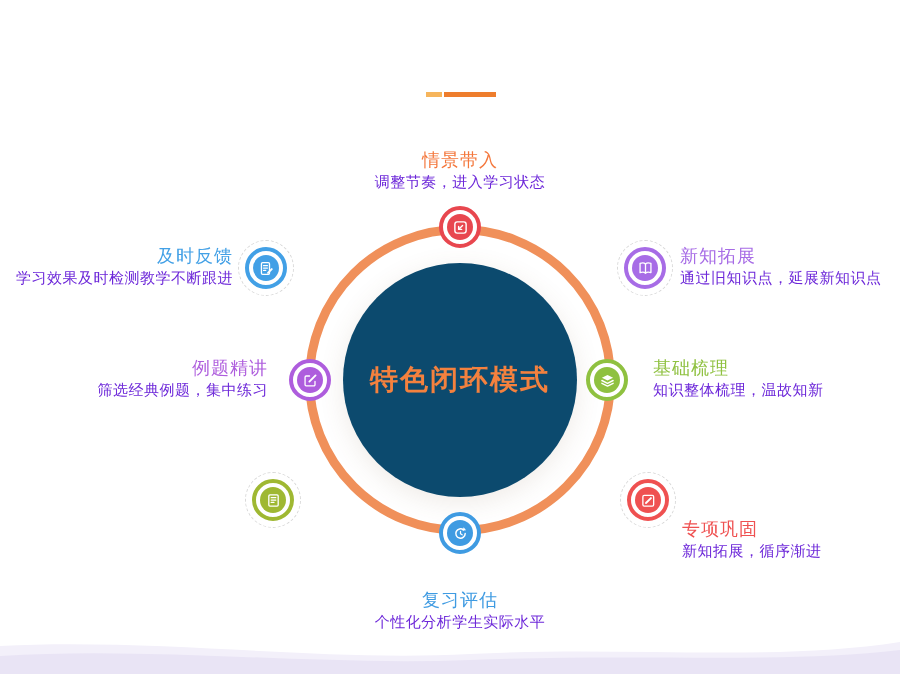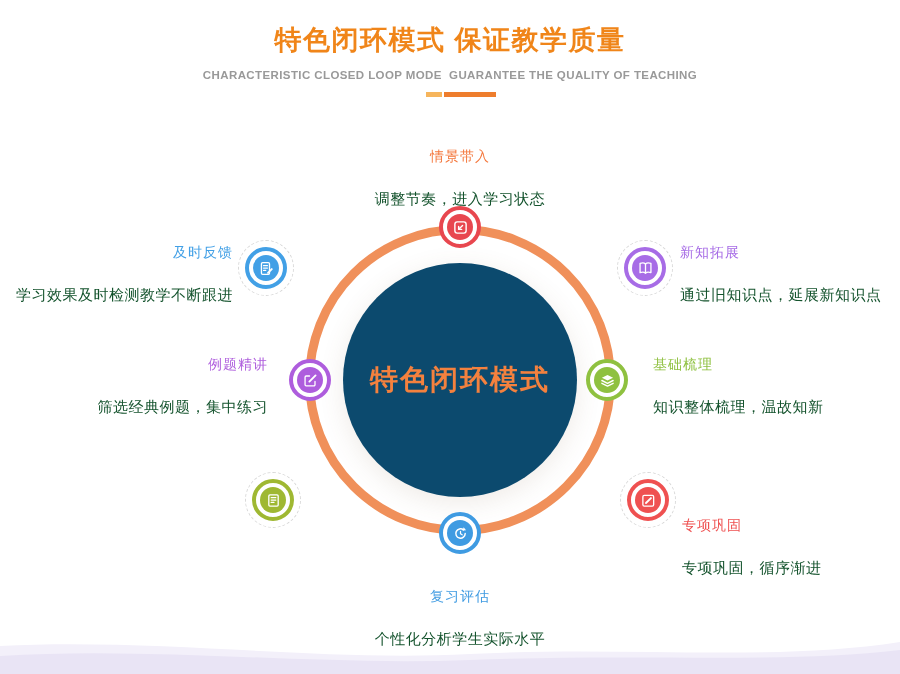--- a/index.html
+++ b/index.html
@@ -26,43 +26,39 @@
   .icon { position:absolute; width:42px; height:42px; background:#fff; border:4px solid #ccc; border-radius:50%;
           display:flex; align-items:center; justify-content:center; }
   .icon-core { width:26px; height:26px; border-radius:50%; display:flex; align-items:center; justify-content:center; }
   .icon svg { width:15px; height:15px; display:block; }
   .n0 { left:439px; top:206px; } .n1 { left:624px; top:247px; }
   .n2 { left:586px; top:359px; } .n3 { left:627px; top:479px; }
   .n4 { left:439px; top:512px; } .n5 { left:252px; top:479px; }
   .n6 { left:289px; top:359px; } .n7 { left:245px; top:247px; }
 
   .node-text { position:absolute; white-space:nowrap; }
-  .node-text .label { font-size:14px; letter-spacing:1px; }
-  .node-text .desc { font-size:15px; color:#14532d; margin-top:24px; letter-spacing:0.5px; }
+  .node-text .label { font-size:18px; letter-spacing:1px; }
+  .node-text .desc { font-size:15px; color:#6d28d9; margin-top:1px; letter-spacing:0.5px; }
   .ta-c { text-align:center; } .ta-r { text-align:right; } .ta-l { text-align:left; }
   .t0 { left:310px; top:148px; width:300px; }
   .t1 { left:680px; top:244px; }
   .t2 { left:653px; top:356px; }
   .t3 { left:682px; top:477px; }
   .t4 { left:310px; top:588px; width:300px; }
   .t5 { right:660px; top:477px; }
   .t6 { right:632px; top:356px; }
   .t7 { right:667px; top:244px; }
 
   .wave { position:absolute; left:0; bottom:0; width:900px; height:38px; }
 </style>
 </head>
 <body>
 
 <div class="page">
 
-  <div class="header">
-    <div class="title" style="color: rgb(240, 133, 25);">特色闭环模式 保证教学质量</div>
-    <div class="subtitle">CHARACTERISTIC CLOSED LOOP MODE  GUARANTEE THE QUALITY OF TEACHING</div>
-  </div>
 
   <div class="divider">
     <div class="seg1" style="background: rgb(246, 181, 92);"></div>
     <div class="seg2" style="background: rgb(238, 125, 45);"></div>
   </div>
 
   <div class="ring" style="border-color: rgb(240, 144, 90);"></div>
 
   <div class="center-circle">
     <div class="center-label" style="color: rgb(244, 129, 62);">特色闭环模式</div>
@@ -158,21 +154,21 @@
     <div class="desc">通过旧知识点，延展新知识点</div>
   </div>
 
   <div class="node-text t2 ta-l">
     <div class="label" style="color: rgb(143, 193, 64);">基础梳理</div>
     <div class="desc">知识整体梳理，温故知新</div>
   </div>
 
   <div class="node-text t3 ta-l">
     <div class="label" style="color: rgb(239, 81, 81); margin-top: 40px;">专项巩固</div>
-    <div class="desc">专项巩固，循序渐进</div>
+    <div class="desc">新知拓展，循序渐进</div>
   </div>
 
   <div class="node-text t4 ta-c">
     <div class="label" style="color: rgb(63, 155, 226);">复习评估</div>
     <div class="desc">个性化分析学生实际水平</div>
   </div>
 
 
   <div class="node-text t6 ta-r">
     <div class="label" style="color: rgb(174, 93, 221);">例题精讲</div>

